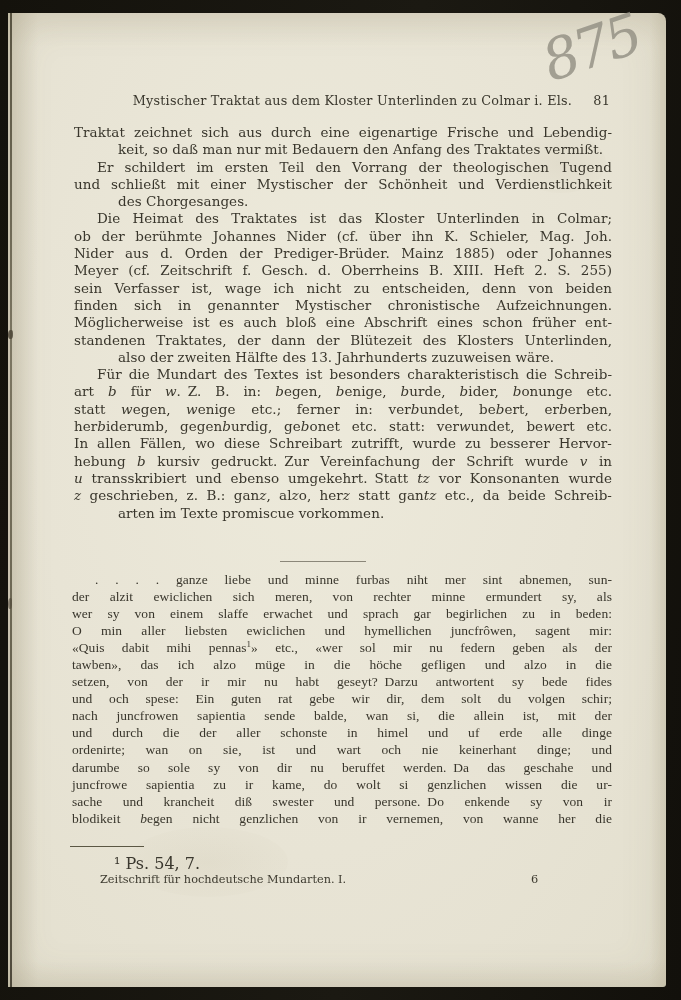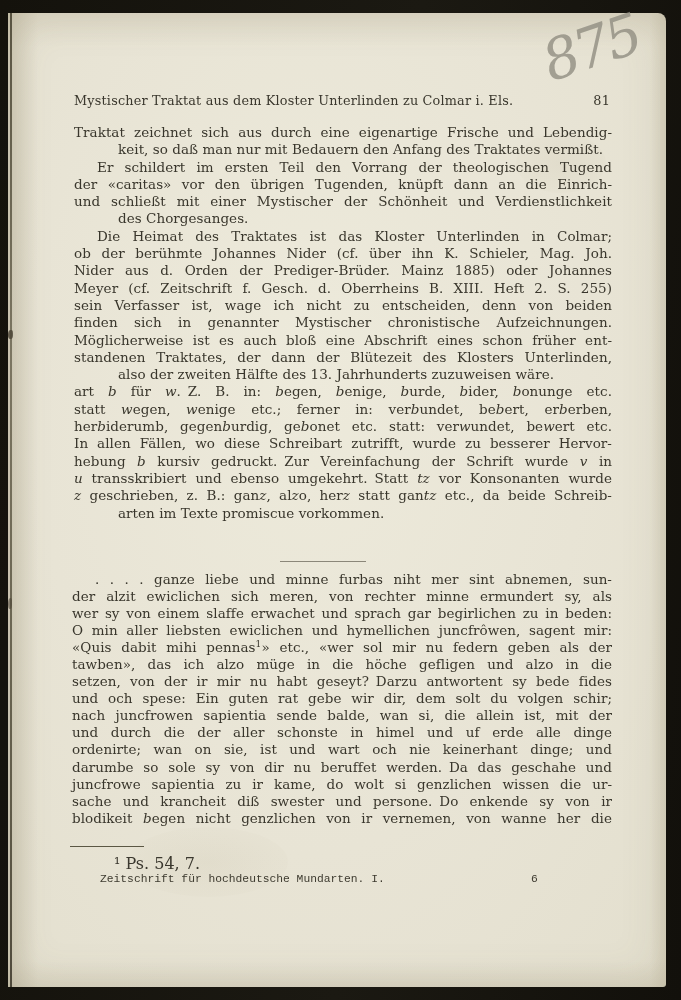--- a/index.html
+++ b/index.html
@@ -31,48 +31,48 @@
   .handwritten {
     position:absolute; top:2px; right:26px;
     font-size:56px; font-style:italic; font-family:"DejaVu Serif",serif;
     color:#8f8c80; opacity:.78; letter-spacing:-3px;
     transform:rotate(-19deg);
   }
   .running-head {
     position:absolute; left:66px; top:80px; width:538px; height:16px;
     font-size:12.8px; color:#3a372d; letter-spacing:.2px;
   }
-  .running-head .rh-title { position:absolute; left:0; right:40px; text-align:left; }
+  .running-head .rh-title { position:absolute; left:0; right:40px; text-align:right; }
   .running-head .rh-folio { position:absolute; right:2px; top:0; }
   .text-block {
     position:absolute; left:66px; width:538px;
     font-size:13.5px; color:#39362c; letter-spacing:.05px;
   }
   .block-main  { top:111px; line-height:17.3px; }
-  .block-quote { top:558px; left:64px; width:540px; line-height:17.05px; }
+  .block-quote { top:558px; left:64px; width:540px; line-height:17.05px;font-family:Liberation Serif, serif; }
   .line { text-align:justify; text-align-last:justify; height:inherit; }
   .line.indent { text-indent:23px; }
   .line.para-end { text-align-last:left;margin-left:44px; }
   .line i { font-style:italic; }
   sup { font-size:9px; line-height:0; vertical-align:super; }
   .section-divider {
     position:absolute; left:272px; top:548px; width:86px; height:0;
     border-top:1px solid #8b8779;
   }
   .footnote-rule {
     position:absolute; left:62px; top:833px; width:74px; height:0;
     border-top:1px solid #5b5744;
   }
   .footnote {
     position:absolute; left:106px; top:841px;
     font-size:16px; color:#3a372e;
   }
   .signature-line {
     position:absolute; left:64px; top:860px; width:540px; height:14px;
-    font-size:11.3px; color:#3d3a2f;font-family:Liberation Mono, monospace;
+    font-size:11.3px; color:#3d3a2f;
   }
   .signature-line .journal { position:absolute; left:28px; top:0; }
   .signature-line .sheet-no { position:absolute; left:459px; top:0; }
   .stain-1 { position:absolute; right:60px; top:120px; width:90px; height:60px; border-radius:50%;
              background:radial-gradient(ellipse, rgba(175,165,135,0.12), rgba(175,165,135,0)); }
   .stain-2 { position:absolute; left:120px; bottom:90px; width:160px; height:70px; border-radius:50%;
              background:radial-gradient(ellipse, rgba(170,160,130,0.10), rgba(170,160,130,0)); }
 </style>
 </head>
 <body>
@@ -90,32 +90,32 @@
 
   <div class="running-head">
     <span class="rh-title">Mystischer Traktat aus dem Kloster Unterlinden zu Colmar i. Els.</span>
     <span class="rh-folio">81</span>
   </div>
 
   <div class="text-block block-main" id="block-main">
       <div class="line">Traktat zeichnet sich aus durch eine eigenartige Frische und Lebendig-</div>
       <div class="line para-end">keit, so daß man nur mit Bedauern den Anfang des Traktates vermißt.</div>
       <div class="line indent">Er schildert im ersten Teil den Vorrang der theologischen Tugend</div>
-      <div class="line">der «caritas» vor den übrigen Tugenden, knüpft dann an die Einrich-</div>
       <div class="line">und schließt mit einer Mystischer der Schönheit und Verdienstlichkeit</div>
       <div class="line para-end">des Chorgesanges.</div>
       <div class="line indent">Die Heimat des Traktates ist das Kloster Unterlinden in Colmar;</div>
       <div class="line">ob der berühmte Johannes Nider (cf. über ihn K. Schieler, Mag. Joh.</div>
       <div class="line">Nider aus d. Orden der Prediger-Brüder. Mainz 1885) oder Johannes</div>
       <div class="line">Meyer (cf. Zeitschrift f. Gesch. d. Oberrheins B. XIII. Heft 2. S. 255)</div>
       <div class="line">sein Verfasser ist, wage ich nicht zu entscheiden, denn von beiden</div>
       <div class="line">finden sich in genannter Mystischer chronistische Aufzeichnungen.</div>
       <div class="line">Möglicherweise ist es auch bloß eine Abschrift eines schon früher ent-</div>
       <div class="line">standenen Traktates, der dann der Blütezeit des Klosters Unterlinden,</div>
       <div class="line para-end">also der zweiten Hälfte des 13. Jahrhunderts zuzuweisen wäre.</div>
+      <div class="line indent">Für die Mundart des Textes ist besonders charakteristisch die Schreib-</div>
       <div class="line">art <i>b</i> für <i>w</i>. Z. B. in: <i>b</i>egen, <i>b</i>enige, <i>b</i>urde, <i>b</i>ider, <i>b</i>onunge etc.</div>
       <div class="line">statt <i>w</i>egen, <i>w</i>enige etc.; ferner in: ver<i>b</i>undet, be<i>b</i>ert, er<i>b</i>erben,</div>
       <div class="line">her<i>b</i>iderumb, gegen<i>b</i>urdig, ge<i>b</i>onet etc. statt: ver<i>w</i>undet, be<i>w</i>ert etc.</div>
       <div class="line">In allen Fällen, wo diese Schreibart zutrifft, wurde zu besserer Hervor-</div>
       <div class="line">hebung <i>b</i> kursiv gedruckt. Zur Vereinfachung der Schrift wurde <i>v</i> in</div>
       <div class="line"><i>u</i> transskribiert und ebenso umgekehrt. Statt <i>tz</i> vor Konsonanten wurde</div>
       <div class="line"><i>z</i> geschrieben, z. B.: gan<i>z</i>, al<i>z</i>o, her<i>z</i> statt gan<i>tz</i> etc., da beide Schreib-</div>
       <div class="line para-end">arten im Texte promiscue vorkommen.</div>
     </div>
 

